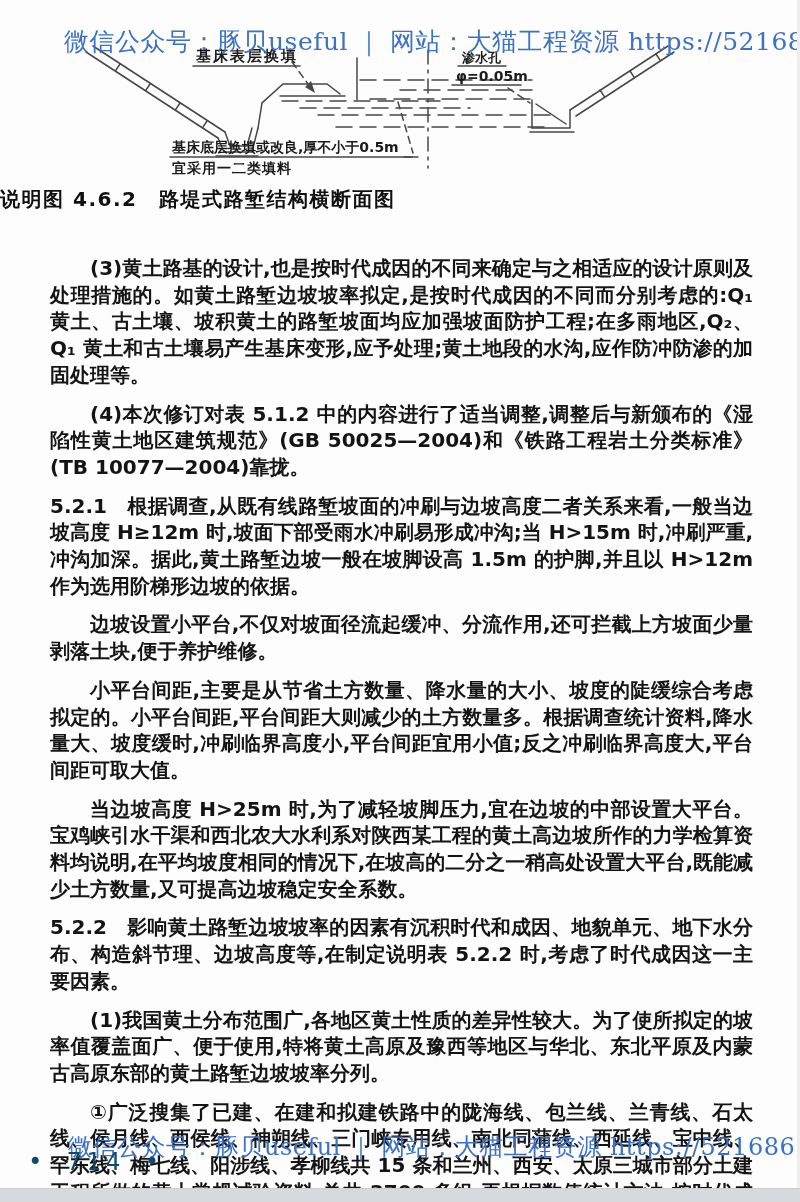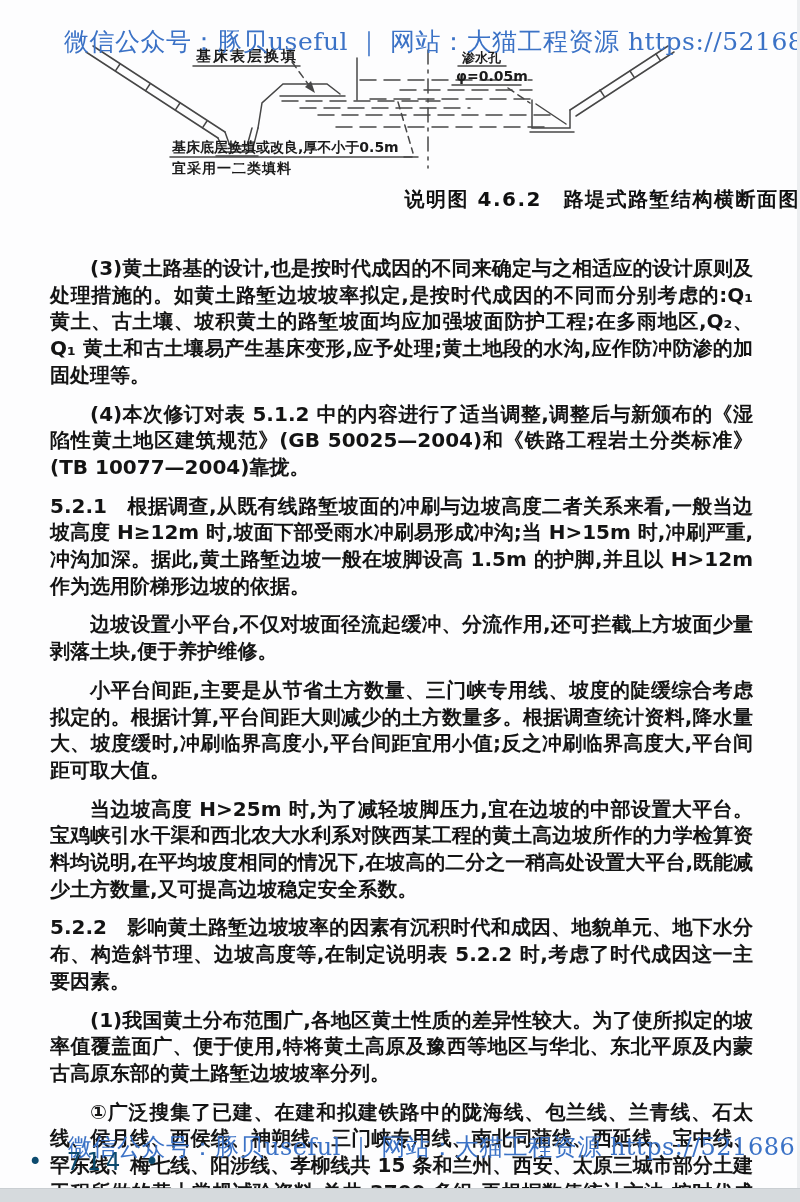--- a/index.html
+++ b/index.html
@@ -22,21 +22,21 @@
 
   .diagram { position:absolute; left:0; top:0; width:800px; height:185px; }
   .diagram path, .diagram line { vector-effect:non-scaling-stroke; }
   .diagram text {
     font-family:"DejaVu Sans", sans-serif;
     font-weight:700; fill:#1b1b1b;
   }
 
   .caption {
     position:absolute; left:0; top:186px; width:100%;
-    text-align:right; font-size:20px; font-weight:700;
+    text-align:left; font-size:20px; font-weight:700;
     letter-spacing:1.5px; color:#101010;
   }
 
   .body-text {
     position:absolute; left:38px; top:243px; width:727px;
     font-size:20px; line-height:26.7px; color:#141414;
     font-weight:600; text-align:justify;
   }
   .body-text p { margin:12px; padding:0; text-indent:2em; }
   .body-text p.flush { text-indent:0; }
@@ -116,21 +116,21 @@
 
   <div class="watermark top">微信公众号：豚贝useful ｜ 网站：大猫工程资源 https://521686.xyz/</div>
 
   <div class="caption">说明图 4.6.2　路堤式路堑结构横断面图</div>
 
   <div class="body-text" id="paragraphs">
       <p class="para">(3)黄土路基的设计,也是按时代成因的不同来确定与之相适应的设计原则及处理措施的。如黄土路堑边坡坡率拟定,是按时代成因的不同而分别考虑的:Q₁ 黄土、古土壤、坡积黄土的路堑坡面均应加强坡面防护工程;在多雨地区,Q₂、Q₁ 黄土和古土壤易产生基床变形,应予处理;黄土地段的水沟,应作防冲防渗的加固处理等。</p>
       <p class="para">(4)本次修订对表 5.1.2 中的内容进行了适当调整,调整后与新颁布的《湿陷性黄土地区建筑规范》(GB 50025—2004)和《铁路工程岩土分类标准》(TB 10077—2004)靠拢。</p>
       <p class="para flush">5.2.1　根据调查,从既有线路堑坡面的冲刷与边坡高度二者关系来看,一般当边坡高度 H≥12m 时,坡面下部受雨水冲刷易形成冲沟;当 H&gt;15m 时,冲刷严重,冲沟加深。据此,黄土路堑边坡一般在坡脚设高 1.5m 的护脚,并且以 H&gt;12m 作为选用阶梯形边坡的依据。</p>
       <p class="para">边坡设置小平台,不仅对坡面径流起缓冲、分流作用,还可拦截上方坡面少量剥落土块,便于养护维修。</p>
-      <p class="para">小平台间距,主要是从节省土方数量、三门峡专用线、坡度的陡缓综合考虑拟定的。根据计算,平台间距大则减少的土方数量多。根据调查统计资料,降水量大、坡度缓时,冲刷临界高度小,平台间距宜用小值;反之冲刷临界高度大,平台间距可取大值。</p>
+      <p class="para">小平台间距,主要是从节省土方数量、降水量的大小、坡度的陡缓综合考虑拟定的。小平台间距,平台间距大则减少的土方数量多。根据调查统计资料,降水量大、坡度缓时,冲刷临界高度小,平台间距宜用小值;反之冲刷临界高度大,平台间距可取大值。</p>
       <p class="para">当边坡高度 H&gt;25m 时,为了减轻坡脚压力,宜在边坡的中部设置大平台。宝鸡峡引水干渠和西北农大水利系对陕西某工程的黄土高边坡所作的力学检算资料均说明,在平均坡度相同的情况下,在坡高的二分之一稍高处设置大平台,既能减少土方数量,又可提高边坡稳定安全系数。</p>
       <p class="para flush">5.2.2　影响黄土路堑边坡坡率的因素有沉积时代和成因、地貌单元、地下水分布、构造斜节理、边坡高度等,在制定说明表 5.2.2 时,考虑了时代成因这一主要因素。</p>
       <p class="para">(1)我国黄土分布范围广,各地区黄土性质的差异性较大。为了使所拟定的坡率值覆盖面广、便于使用,特将黄土高原及豫西等地区与华北、东北平原及内蒙古高原东部的黄土路堑边坡坡率分列。</p>
       <p class="para">①广泛搜集了已建、在建和拟建铁路中的陇海线、包兰线、兰青线、石太线、侯月线、西侯线、神朔线、三门峡专用线、南北同蒲线、西延线、宝中线、罕东线、梅七线、阳涉线、孝柳线共 15 条和兰州、西安、太原三城市部分土建工程所做的黄土常规试验资料,总共 3700 多组,再根据数值统计方法,按时代成因,分别求出天然重度和抗剪强度指标的平均值,并作适当调整后,汇总列于说明表 5.2.2—1。</p>
     </div>
 
   <div class="watermark bottom">微信公众号：豚贝useful ｜ 网站：大猫工程资源 https://521686.xyz/</div>
 
   <div class="page-number">• 714 •</div>
 

